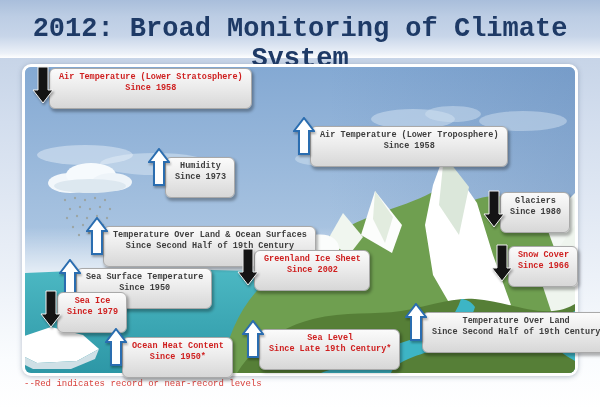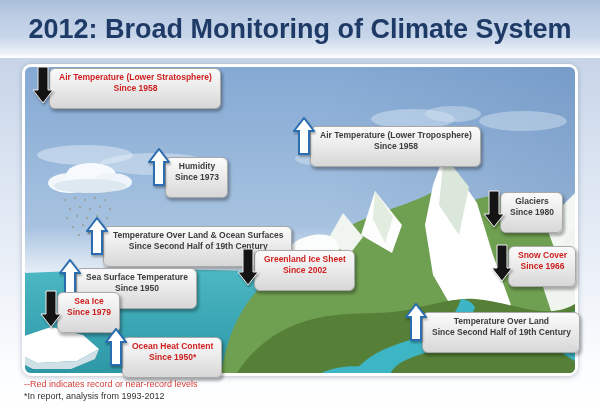--- a/index.html
+++ b/index.html
@@ -1,21 +1,21 @@
 <!DOCTYPE html>
 <html><head>
 <meta charset="utf-8">
 <style>
   html,body{margin:0;padding:0;}
   body{
     width:600px;height:409px;overflow:hidden;
     font-family:"Liberation Sans", sans-serif;
     background:linear-gradient(180deg,#afc2dc 0%,#c4d2e6 10%,#d3deee 30%,#e7edf6 60%,#fafcfe 88%,#ffffff 100%);
   }
-  .slide{position:relative;width:592px;height:409px;}
+  .slide{position:relative;width:592px;height:409px;font-family:Liberation Mono, monospace;}
 
   
   .header{
     position:absolute;left:0;top:0;width:600px;height:58px;
     background:linear-gradient(180deg,#a9bedb 0%,#bccde4 28%,#c7d5e9 62%,#ecf1f8 92%,#ffffff 100%);
   }
   .title{
     position:absolute;left:0;top:14px;width:600px;
     text-align:center;font-size:27px;font-weight:bold;
     color:#1e3a66;letter-spacing:0px;
@@ -232,20 +232,29 @@
   <div class="ind down record" style="left:237px;top:248px;">
     <svg class="arr" width="22" height="38">
         <polygon points="11,37 21,24 16,24 16,1 6,1 6,24 1,24" fill="#141414" stroke="#f2f2f2" stroke-width="1"></polygon>
       </svg>
     <div class="box">
         <div>Greenland Ice Sheet</div>
         <div>Since 2002</div>
       </div>
   </div>
 
+  <div class="ind up record" style="left:242px;top:320px;">
+    <svg class="arr" width="22" height="38">
+        <polygon points="11,1 21,14 16,14 16,37 6,37 6,14 1,14" fill="#ffffff" stroke="#2a6db0" stroke-width="2"></polygon>
+      </svg>
+    <div class="box">
+        <div>Sea Level</div>
+        <div>Since Late 19th Century*</div>
+      </div>
+  </div>
 
   <div class="ind down" style="left:483px;top:190px;">
     <svg class="arr" width="22" height="38">
         <polygon points="11,37 21,24 16,24 16,1 6,1 6,24 1,24" fill="#141414" stroke="#f2f2f2" stroke-width="1"></polygon>
       </svg>
     <div class="box">
         <div>Glaciers</div>
         <div>Since 1980</div>
       </div>
   </div>
@@ -264,15 +273,14 @@
     <svg class="arr" width="22" height="38">
         <polygon points="11,1 21,14 16,14 16,37 6,37 6,14 1,14" fill="#ffffff" stroke="#2a6db0" stroke-width="2"></polygon>
       </svg>
     <div class="box">
         <div>Temperature Over Land</div>
         <div>Since Second Half of 19th Century</div>
       </div>
   </div>
 
   <div class="footnote red">--Red indicates record or near-record levels</div>
-  <div class="footnote black">*In report, analysis from 1993-2012</div>
 
 </div>
 
 </body></html>

